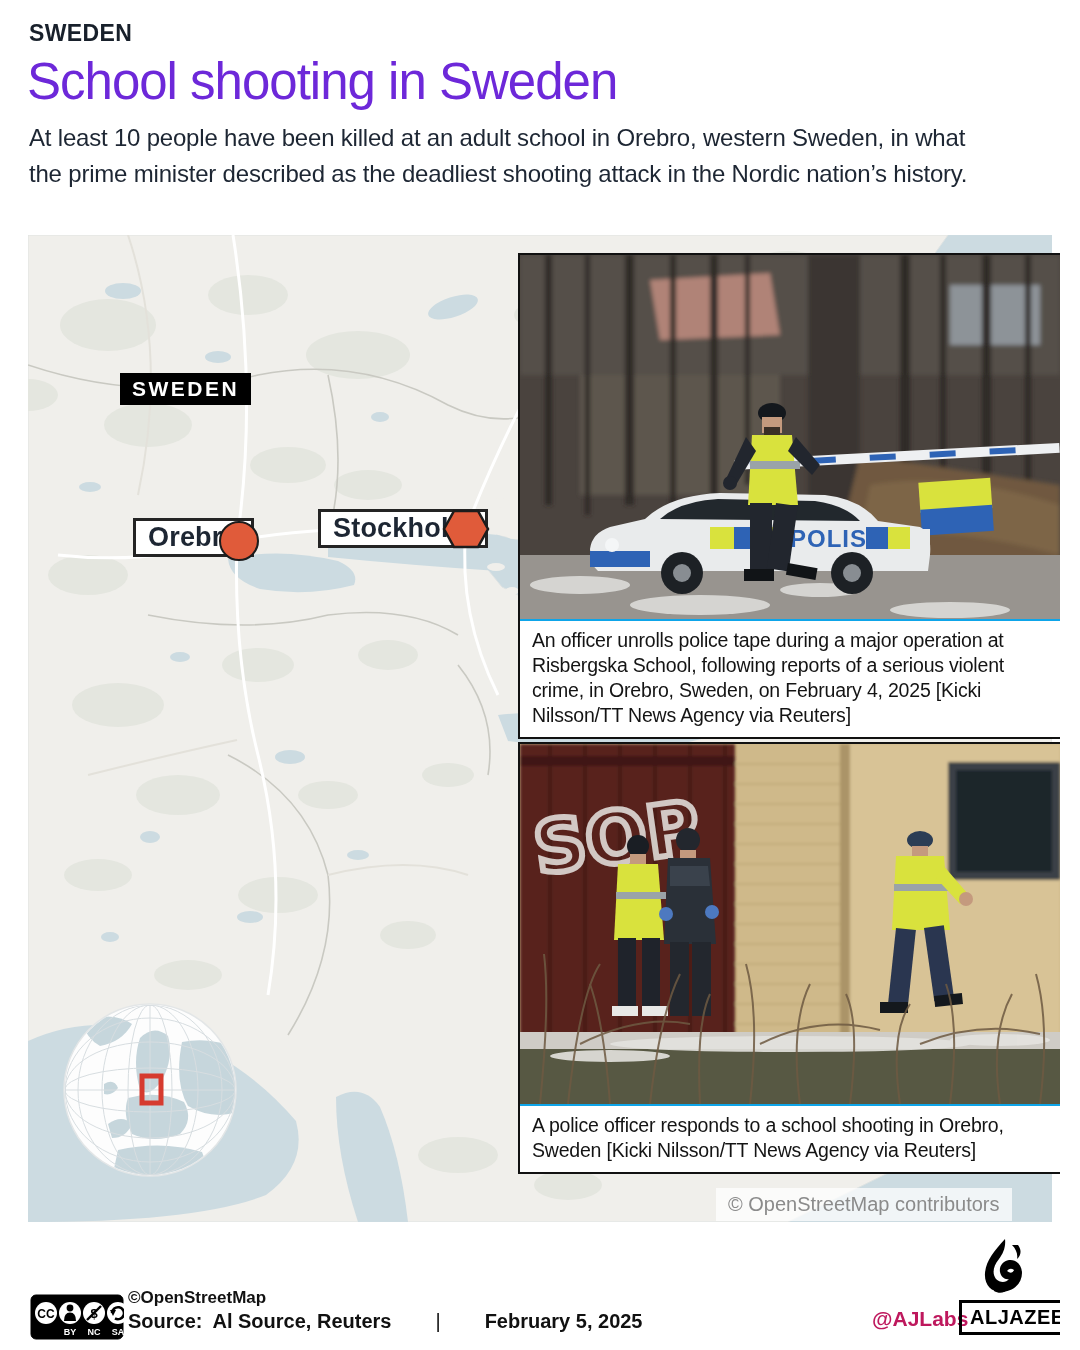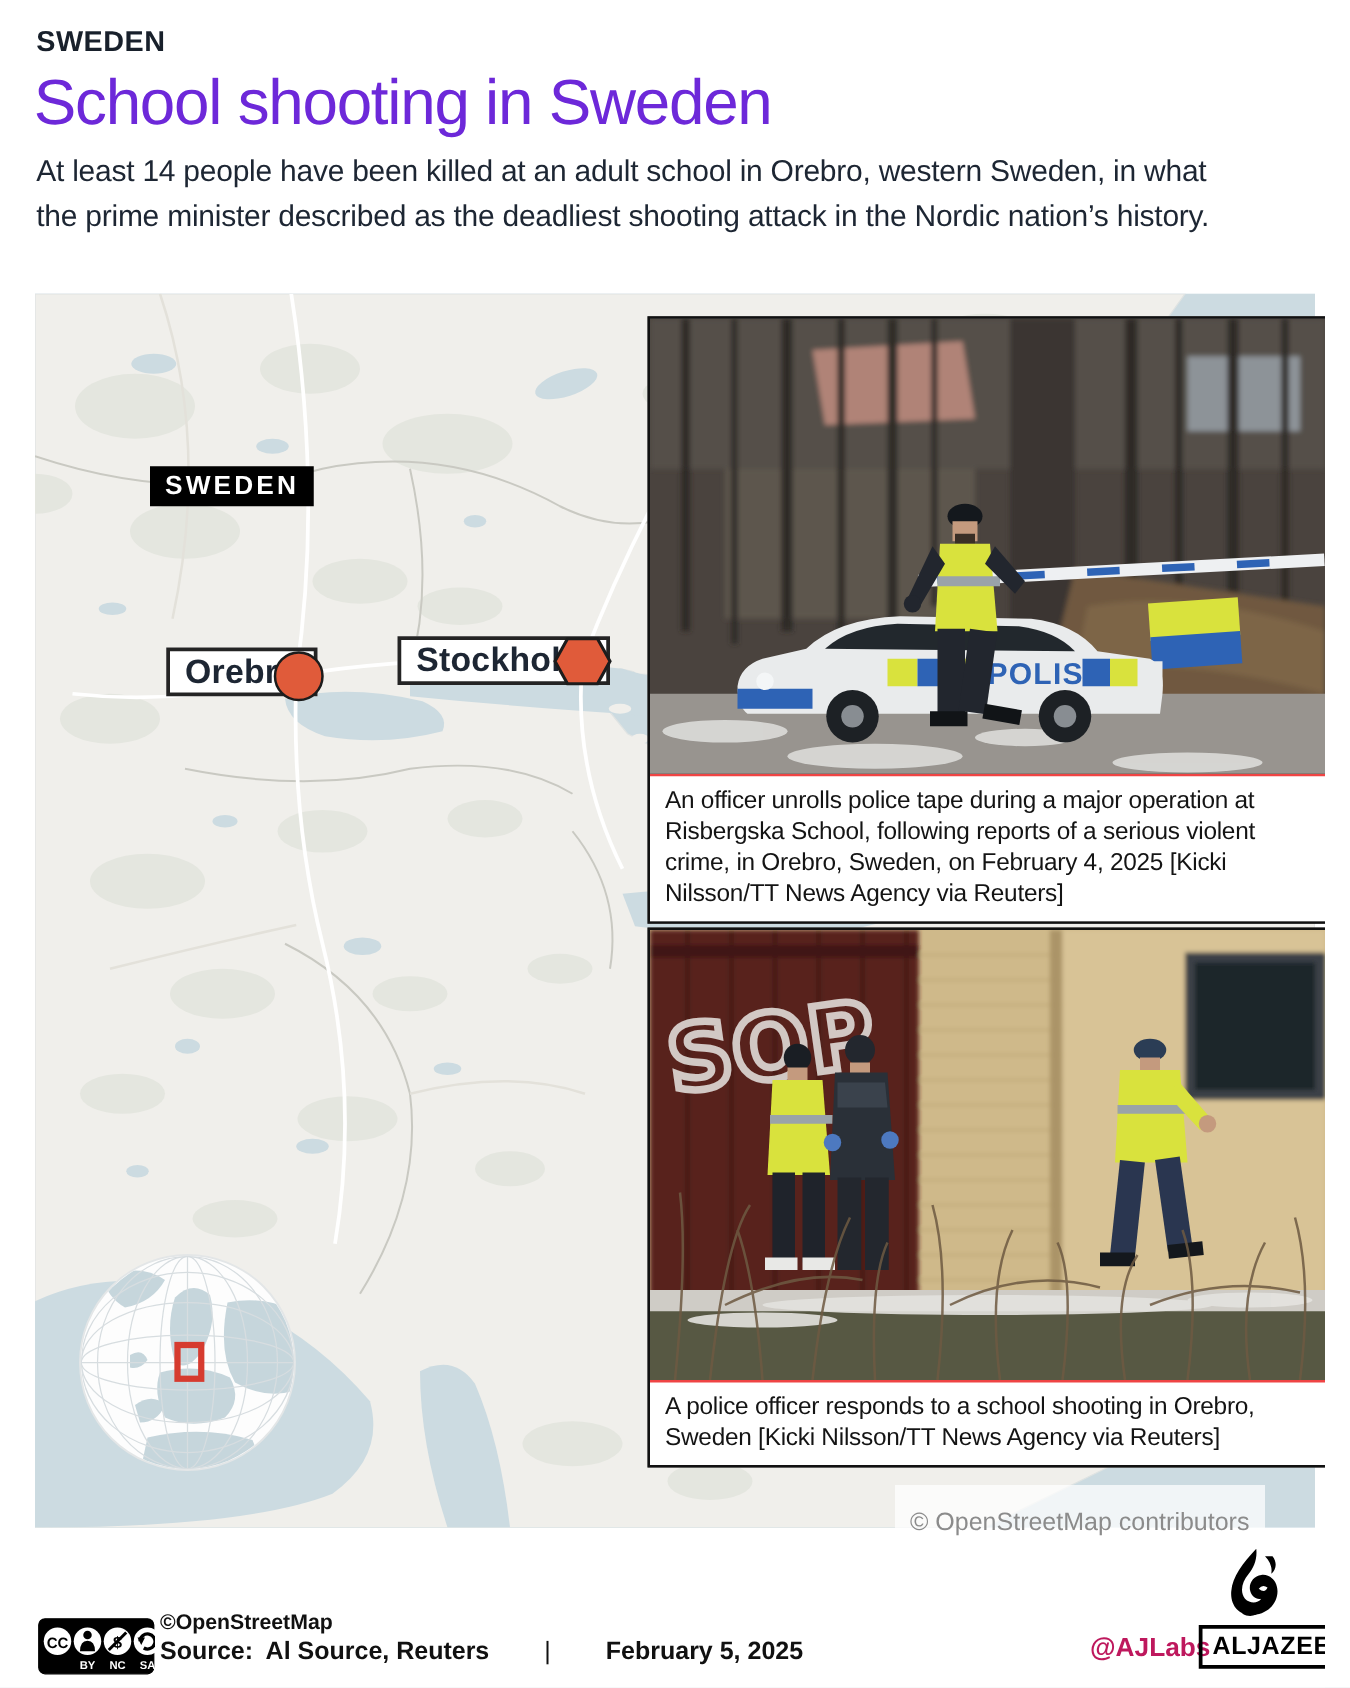--- a/index.html
+++ b/index.html
@@ -16,47 +16,47 @@
   .map{position:absolute;left:28px;top:235px;width:1024px;height:987px;background:#ccdbe1;}
   .map svg.base{position:absolute;left:0;top:0;}
   .country-label{position:absolute;left:92px;top:138px;background:#000;color:#fff;
                  font-size:21px;font-weight:700;letter-spacing:2.5px;padding:4px 12px;}
   .place{position:absolute;display:flex;align-items:center;}
   .place .box{background:#fff;border:3px solid #242424;color:#1d2633;font-weight:700;
               font-size:27px;padding:1px 12px;letter-spacing:.2px;white-space:nowrap;}
   .marker-circle{position:absolute;width:36px;height:36px;border-radius:50%;
                  background:#e05b3a;border:2px solid #1c1c1c;}
   .attribution{position:absolute;left:688px;top:953px;background:rgba(255,255,255,.72);
-               color:#8b8b8b;font-size:20px;padding:19px 12px;white-space:nowrap;}
+               color:#8b8b8b;font-size:20px;padding:5px 12px;white-space:nowrap;}
   .globe{position:absolute;left:34px;top:767px;width:176px;height:176px;}
   
   .figure{position:absolute;width:544px;background:#737373;border:2px solid #111;}
   .figure svg{display:block;}
-  .caption{border-top:2px solid #ef4444;background:#fff;color:#141414;font-size:19.5px;
+  .caption{border-top:2px solid #0ea5e9;background:#fff;color:#141414;font-size:19.5px;
            line-height:25px;padding:7px 12px 9px 12px;letter-spacing:-.2px;}
   
   .footer-osm{position:absolute;left:128px;top:1288px;font-size:17px;font-weight:700;color:#111;text-align:center;}
   .footer-src{position:absolute;left:128px;top:1310px;font-size:20px;font-weight:700;color:#111;
               display:flex;align-items:flex-start;}
   .footer-src .lbl{margin-right:10px;}
   .footer-src .pipe{margin:0 44px;font-weight:400;}
   .ajlabs{position:absolute;left:872px;top:1307px;font-size:21px;font-weight:700;color:#be185d;}
   .aj-box{position:absolute;left:959px;top:1300px;border:3px solid #000;color:#000;
           font-size:20px;font-weight:800;letter-spacing:.5px;padding:3px 8px;}
   .cc-badge{position:absolute;left:30px;top:1294px;}
   .aj-mark{position:absolute;left:972px;top:1237px;}
 </style>
 </head>
 <body>
 
 <div class="page">
 
   <div class="kicker">SWEDEN</div>
   <div class="title">School shooting in Sweden</div>
-  <div class="desc">At least 14 people have been killed at an adult school in Orebro, western Sweden, in what the prime minister described as the deadliest shooting attack in the Nordic nation’s history.</div>
+  <div class="desc">At least 10 people have been killed at an adult school in Orebro, western Sweden, in what the prime minister described as the deadliest shooting attack in the Nordic nation’s history.</div>
 
   <div class="map">
     <svg class="base" width="1024" height="987" viewBox="0 0 1024 987">
       <rect x="0" y="0" width="1024" height="987" fill="#ccdbe1"></rect>
 
       <path fill="#f0efeb" stroke="#dfe3e2" stroke-width="1" d="M0,0 L920,0 L900,28 L938,58 L885,120 L915,175 L862,225 L895,250 L790,262 L660,278 L565,290 L505,308 L468,300 L452,325 L474,352 L525,378 L610,420 L710,448 L860,460 L1024,468 L1024,860 L940,905 L860,938 L760,987 L0,987 Z"></path>
 
       <path fill="#ccdbe1" d="M300,300 Q360,288 430,296 L470,300 Q520,316 560,320 L680,332 L700,345 L640,352 Q540,344 470,336 Q380,330 300,322 Z"></path>
       <path fill="#ccdbe1" d="M470,480 Q560,470 640,486 L690,500 L640,512 Q550,516 480,506 Z"></path>
 

